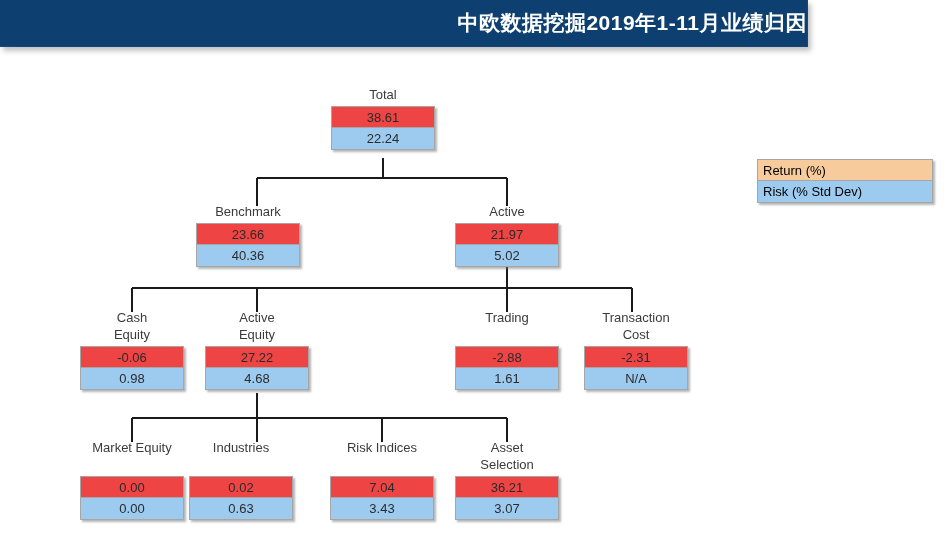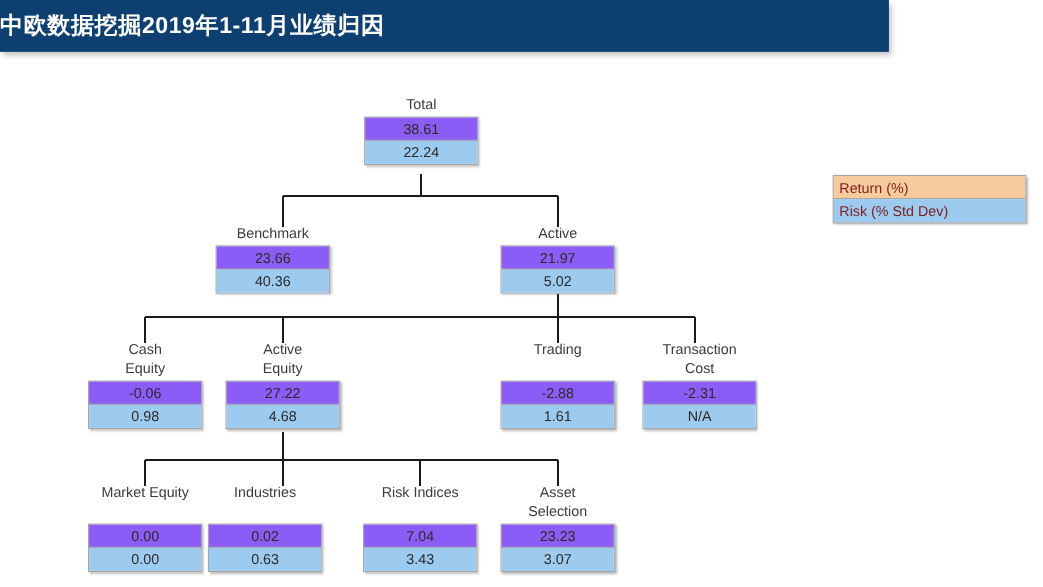--- a/index.html
+++ b/index.html
@@ -22,21 +22,21 @@
     left: 0px;
     top: 0px;
     width: 808px;
     height: 47px;
     background: #0D4070;
     border-right: 1px solid #17467a;
     border-bottom: 1px solid #17467a;
     box-shadow: 3px 4px 5px rgba(120,120,120,0.45);
     display: flex;
     align-items: center;
-    justify-content: flex-start;
+    justify-content: flex-end;
     box-sizing: border-box;
   }
   #title-text {
     color: #ffffff;
     font-size: 21px;
     font-weight: bold;
     letter-spacing: 0.5px;
     white-space: nowrap;
   }
 
@@ -82,42 +82,42 @@
   }
   .cell {
     height: 21px;
     line-height: 21px;
     text-align: center;
     font-size: 13px;
     color: #2b2b2b;
     box-sizing: border-box;
   }
   .cell.return {
-    background: #8b5cf6;
+    background: #ef4444;
     border-bottom: 1px solid #a6a6a6;
   }
   .cell.risk {
     background: #9DCBF0;
   }
 
   
   #legend {
     position: absolute;
     left: 757px;
     top: 96px;
     width: 176px;
     border: 1px solid #a6a6a6;
     box-shadow: 1.5px 1.5px 2px rgba(120,120,120,0.55);
     box-sizing: border-box;
   }
   .legend-row {
     height: 21px;
     line-height: 21px;
     font-size: 13px;
-    color: #7f1d1d;
+    color: #000000;
     padding-left: 5px;
     box-sizing: border-box;
   }
   .legend-row.return {
     background: #F8CB9C;
     border-bottom: 1px solid #a6a6a6;
   }
   .legend-row.risk {
     background: #9DCBF0;
   }
@@ -255,21 +255,21 @@
       <div class="cell risk">3.43</div>
     </div>
   </div>
 
   <div class="node" style="left:455px; top:376px;">
     <div class="node-label two-line">
       <span>Asset</span><br>
       <span>Selection</span>
     </div>
     <div class="node-box">
-      <div class="cell return">23.23</div>
+      <div class="cell return">36.21</div>
       <div class="cell risk">3.07</div>
     </div>
   </div>
 
   <div id="legend">
     <div class="legend-row return">Return (%)</div>
     <div class="legend-row risk">Risk (% Std Dev)</div>
   </div>
 
 </div>

